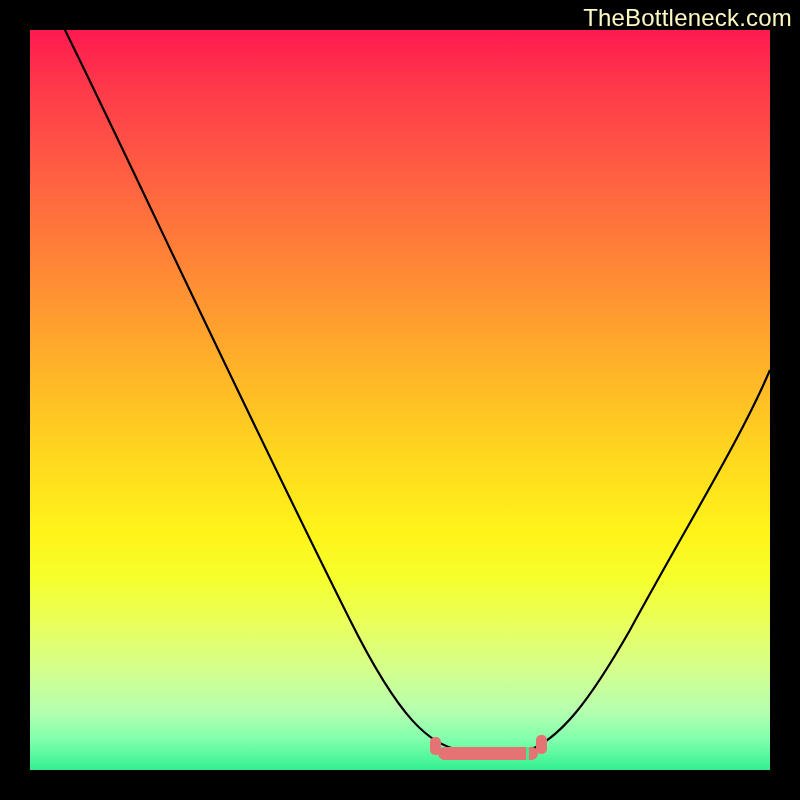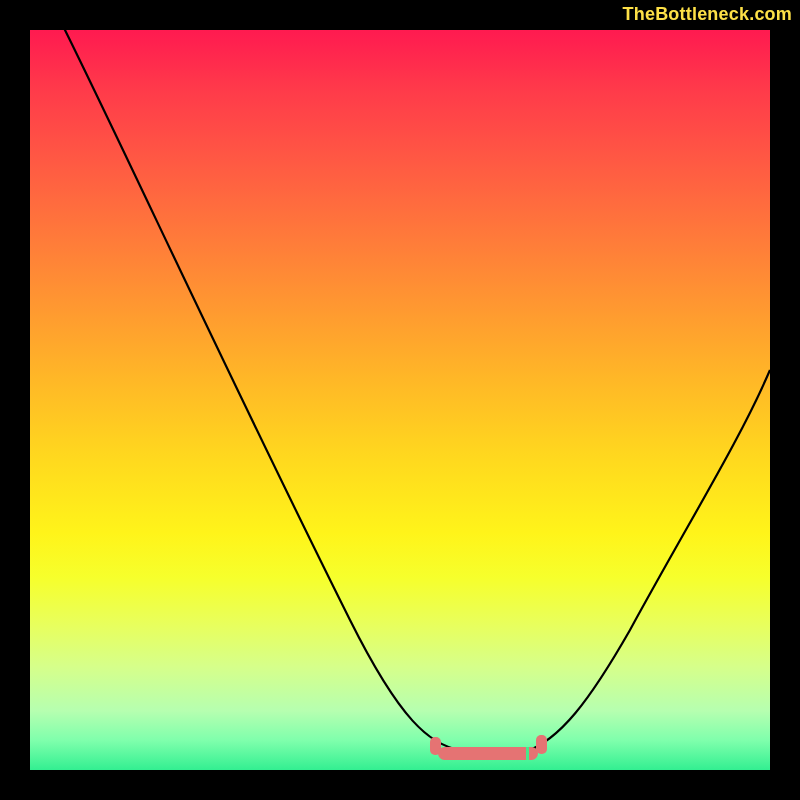--- a/index.html
+++ b/index.html
@@ -13,23 +13,23 @@
   }
   .chart-container {
     position: relative;
     width: 800px;
     height: 800px;
   }
   .watermark {
     position: absolute;
     top: 4px;
     right: 8px;
-    font-size: 18px;
-    font-weight: 700;
-    color: #fde047;
+    font-size: 24px;
+    font-weight: 400;
+    color: #fef9c3;
     letter-spacing: 0.2px;
     z-index: 40;
   }
   .plot-area {
     position: absolute;
     left: 30px;
     top: 30px;
     width: 740px;
     height: 740px;
     overflow: hidden;

